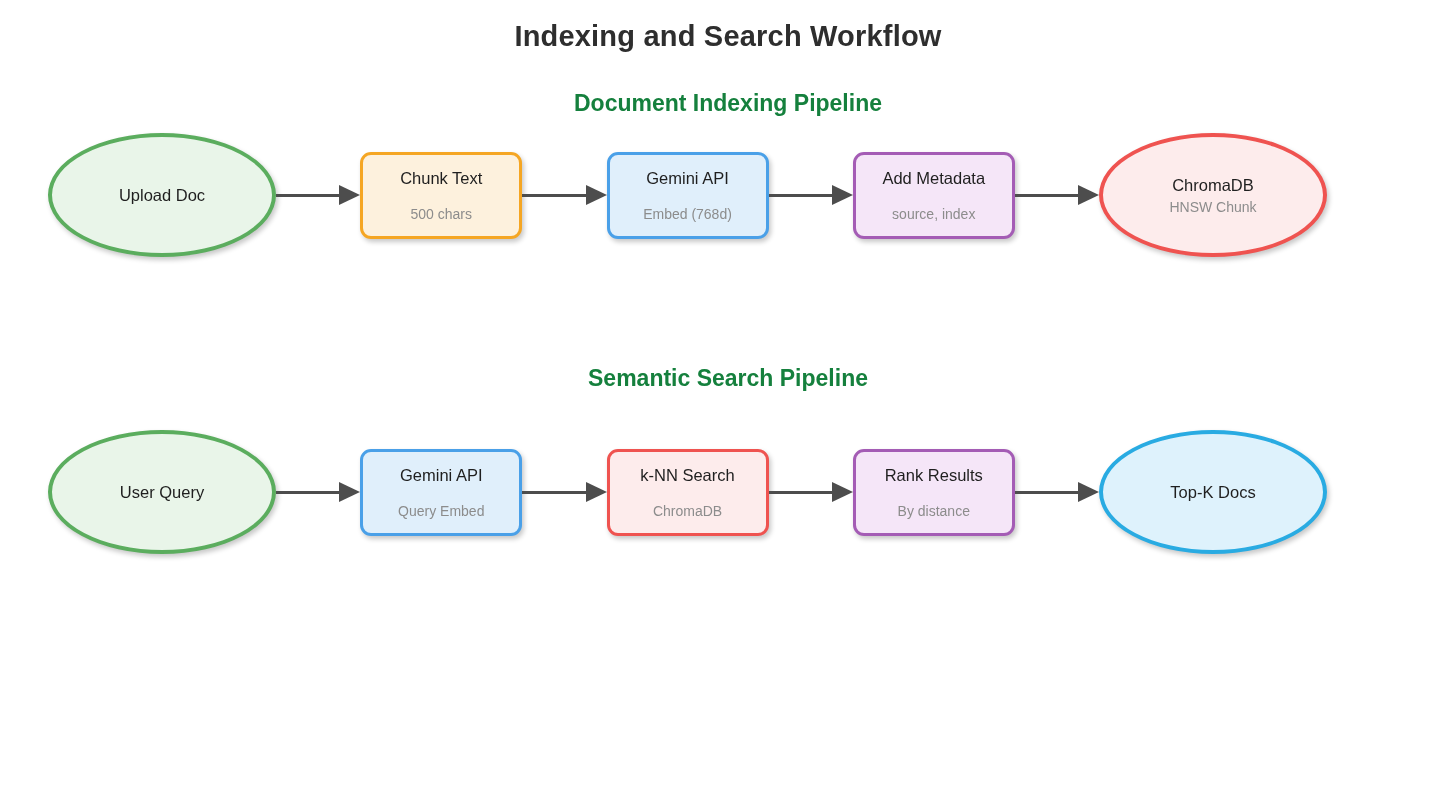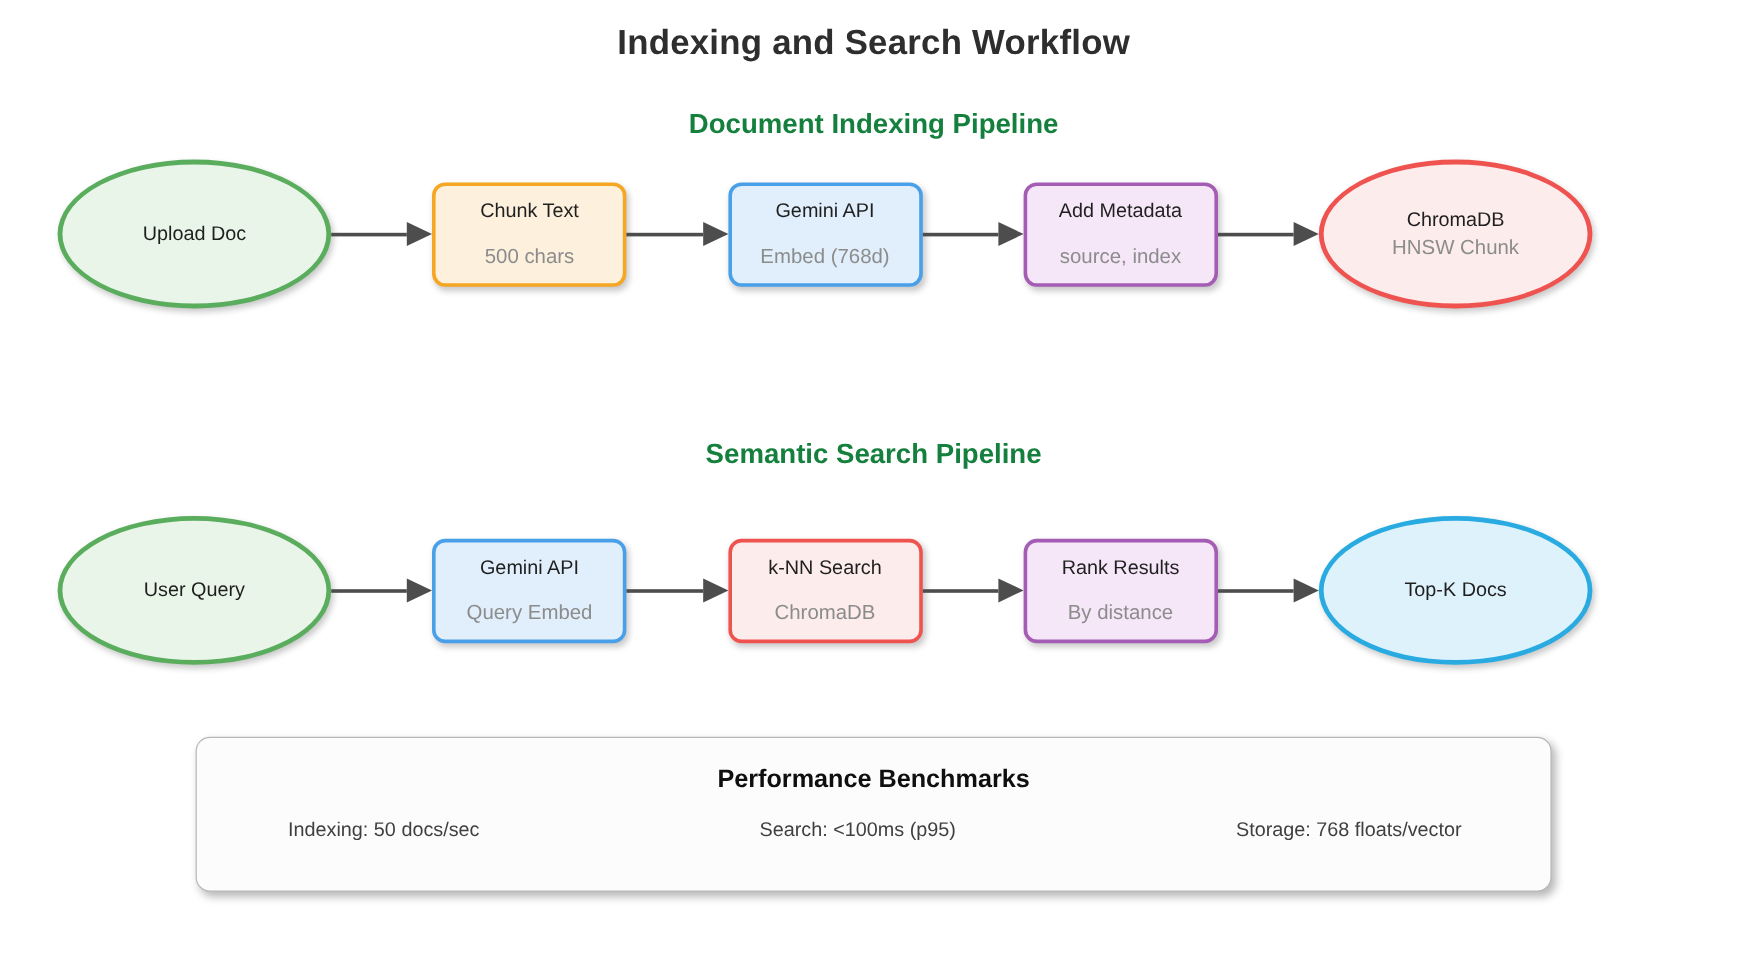--- a/index.html
+++ b/index.html
@@ -62,21 +62,21 @@
     height: 124px;
     border: 4px solid;
     border-radius: 50%;
   }
   .node-label {
     font-size: 16.5px;
     color: #1f1f1f;
     line-height: 1.25;
   }
   .node-sublabel {
-    font-size: 17px;
+    font-size: 14px;
     color: #8c8c8c;
     margin-top: 4px;
   }
   .arrow {
     flex: 1;
     display: flex;
     align-items: center;
     min-width: 30px;
   }
   .arrow-line {
@@ -197,22 +197,14 @@
       </div>
       <div class="arrow">
         <div class="arrow-line"></div>
         <div class="arrow-head"></div>
       </div>
       <div class="node ellipse" style="border-color: rgb(41, 171, 226); background: rgb(222, 242, 252);">
         <div class="node-label">Top-K Docs</div>
       </div>
     </div>
 
-  <div class="bench-box">
-    <div class="bench-title">Performance Benchmarks</div>
-    <div class="bench-stats">
-      <span>Indexing: 50 docs/sec</span>
-      <span>Search: &lt;100ms (p95)</span>
-      <span>Storage: 768 floats/vector</span>
-    </div>
-  </div>
 
 </div>
 
 </body></html>

